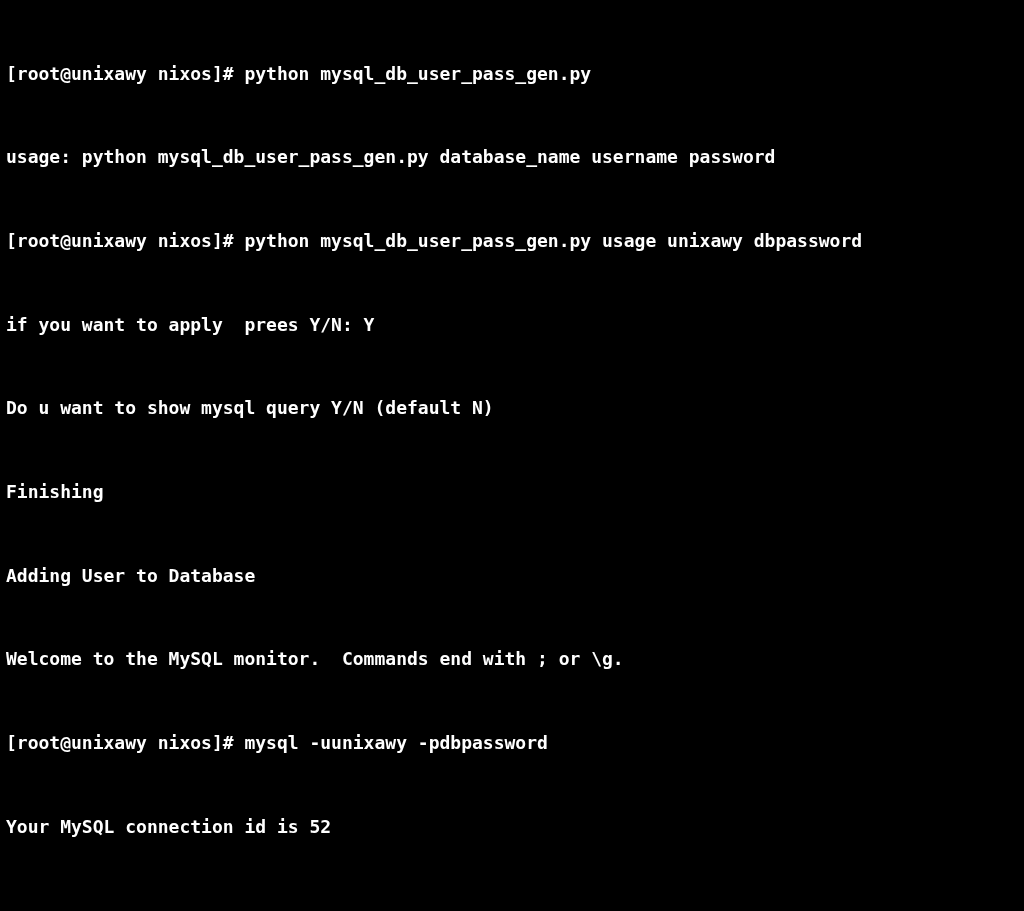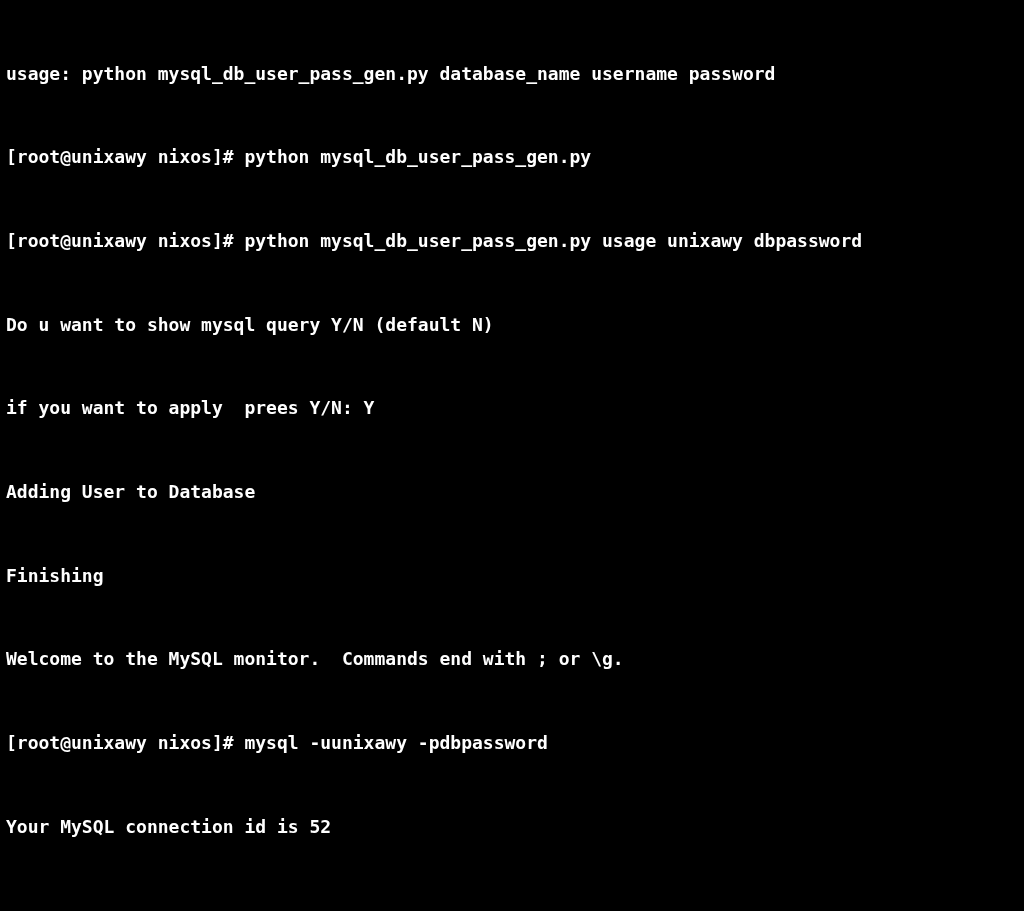--- a/index.html
+++ b/index.html
@@ -20,27 +20,27 @@
     font-weight: bold;
   }
   .line {
     white-space: pre;
   }
 </style>
 </head>
 <body>
 
 <div class="terminal">
+  <div class="line">[root@unixawy nixos]# python mysql_db_user_pass_gen.py</div>
   <div class="line">usage: python mysql_db_user_pass_gen.py database_name username password</div>
-  <div class="line">[root@unixawy nixos]# python mysql_db_user_pass_gen.py</div>
   <div class="line">[root@unixawy nixos]# python mysql_db_user_pass_gen.py usage unixawy dbpassword</div>
+  <div class="line">if you want to apply  prees Y/N: Y</div>
   <div class="line">Do u want to show mysql query Y/N (default N)</div>
-  <div class="line">if you want to apply  prees Y/N: Y</div>
+  <div class="line">Finishing</div>
   <div class="line">Adding User to Database</div>
-  <div class="line">Finishing</div>
   <div class="line">Welcome to the MySQL monitor.  Commands end with ; or \g.</div>
   <div class="line">[root@unixawy nixos]# mysql -uunixawy -pdbpassword</div>
   <div class="line">Your MySQL connection id is 52</div>
   
   <div class="line"></div>
   
   <div class="line"></div>
   
   
   

